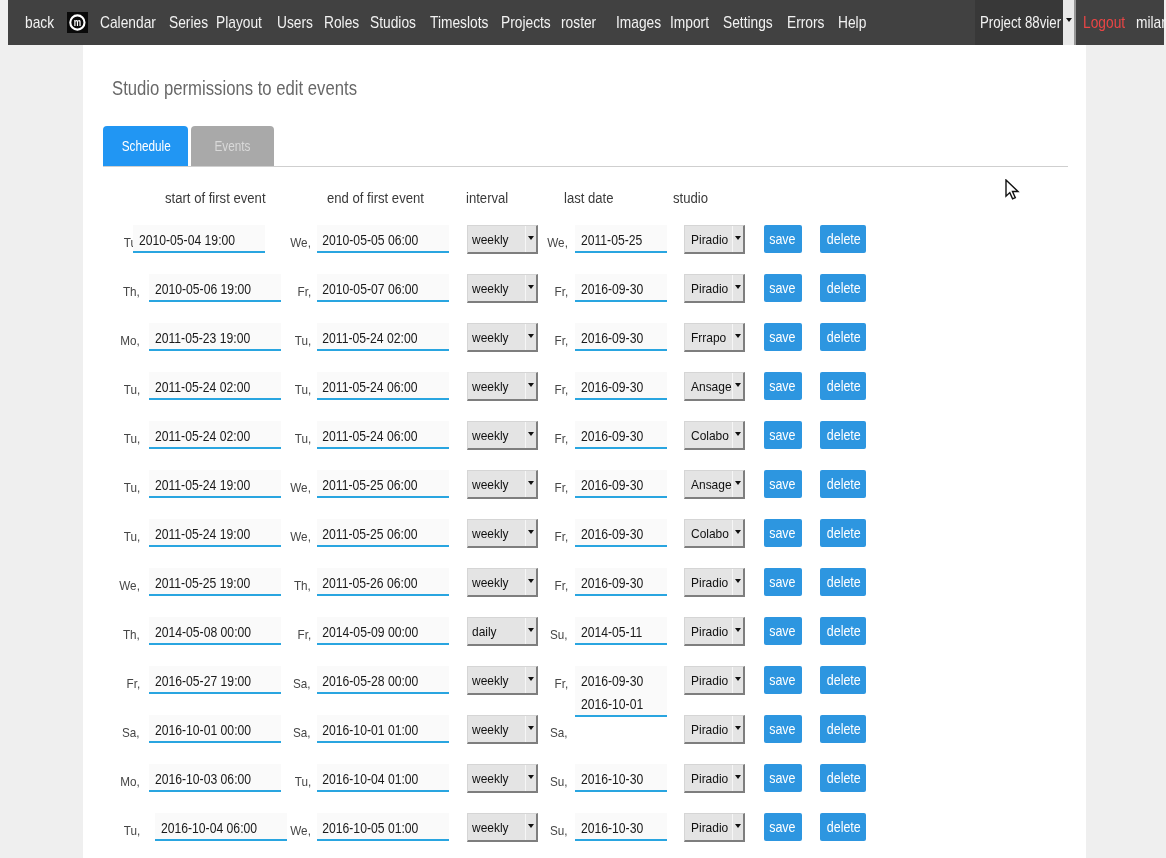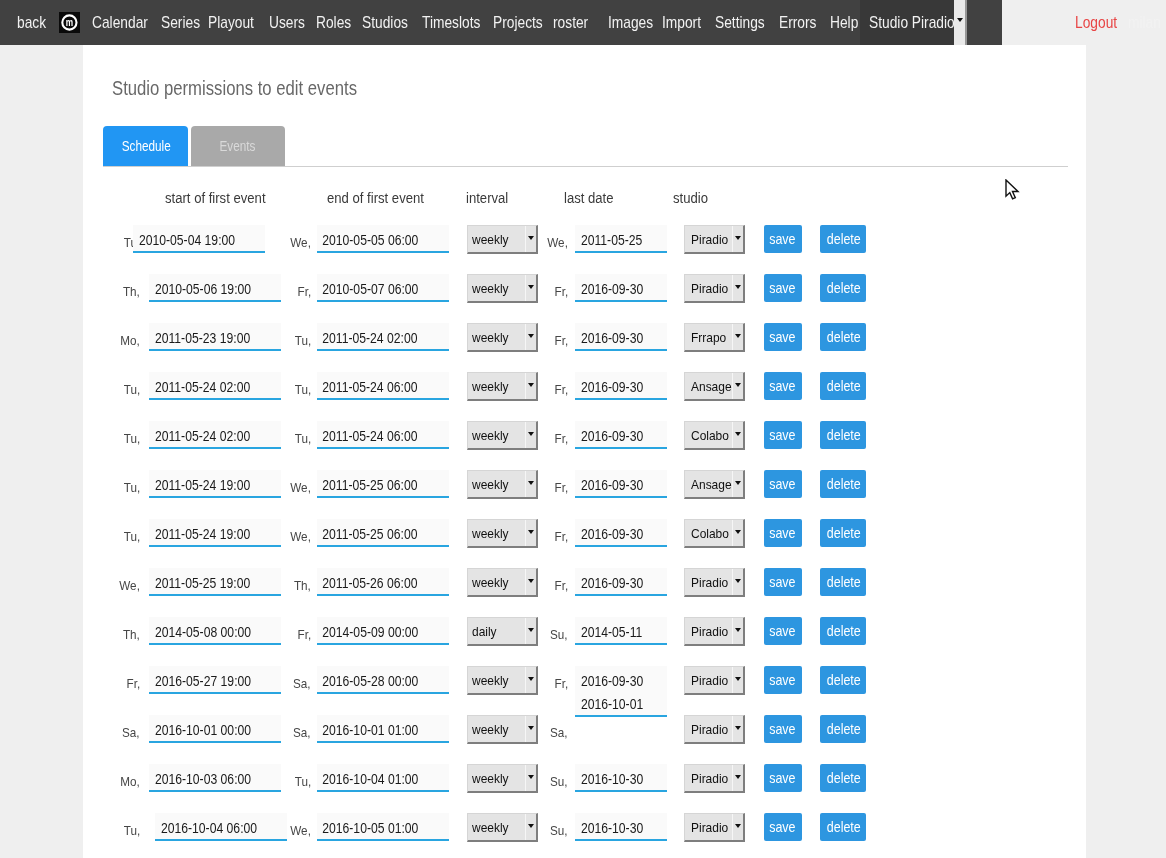--- a/index.html
+++ b/index.html
@@ -1,25 +1,25 @@
 <!DOCTYPE html>
 <html><head><meta charset="utf-8"><title>p</title><style>
 html,body{margin:0;padding:0}
 body{width:1166px;height:858px;background:#efefef;font-family:"Liberation Sans",sans-serif;position:relative;overflow:hidden}
-#nav{position:absolute;left:0;top:0;width:1002px;height:45px;background:#414141}
+#nav{position:absolute;left:8px;top:0;width:1156px;height:45px;background:#414141}
 .n{position:absolute;top:0;line-height:45px;font-size:17px;color:#f2f2f2;white-space:nowrap;transform:scaleX(.81);transform-origin:0 50%}
 .nsel{position:absolute;top:0;height:45px;background:#383838}
 .nstrip{position:absolute;top:0;right:0;width:12.5px;height:45px;background:#e9e9e9;border-right:2px solid #979797;box-sizing:border-box}
 .nstrip:after{content:"";position:absolute;left:2.5px;top:18px;width:0;height:0;border-left:3.5px solid transparent;border-right:3.5px solid transparent;border-top:4.5px solid #101010}
 #content{position:absolute;left:83px;top:45px;width:1003px;height:813px;background:#fff}
 #title{position:absolute;left:29.3px;top:31.6px;font-size:21px;line-height:21.5px;color:#686868;white-space:nowrap;transform:scaleX(.795);transform-origin:0 50%}
 .tab{position:absolute;top:80.8px;height:40px;border-radius:4px 4px 0 0;font-size:14px;line-height:41px;text-align:center}
 .tabtx{display:inline-block;transform:scaleX(.84)}
 #tabA{left:20.3px;width:84.8px;background:#2196f3;color:#fff}
-#tabB{left:107.7px;width:94px;background:#a9a9a9;color:#d9d9d9}
+#tabB{left:107.7px;width:83px;background:#a9a9a9;color:#d9d9d9}
 #tabline{position:absolute;left:20px;top:120.7px;width:965px;height:1px;background:#cfcfcf}
 .hd{position:absolute;top:146.8px;line-height:14px;font-size:13.8px;color:#3a3a3a;white-space:nowrap;transform:scaleX(.95);transform-origin:0 50%}
 .day{position:absolute;font-size:13px;line-height:13px;color:#464646;white-space:nowrap;transform:scaleX(.9);transform-origin:100% 50%}
 .inp{position:absolute;height:26px;background:#fafafa;border-bottom:2px solid #29a5e0;font-size:14px;color:#1a1a1a;line-height:31.5px;white-space:nowrap}
 .inp span{display:inline-block;transform:scaleX(.87);transform-origin:0 50%}
 .sel{position:absolute;height:29px;background:#e4e4e4;border:1px solid #d5d5d5;border-right:2px solid #7e7e7e;border-bottom:2px solid #7e7e7e;box-sizing:border-box}
 .sel .tx{position:absolute;top:0;line-height:27.5px;font-size:13px;color:#101010;transform:scaleX(.92);transform-origin:0 50%;white-space:nowrap}
 .sel .ar{position:absolute;right:0;top:0;bottom:0;width:10px;border-left:1px solid #f6f6f6}
 .sel .ar:after{content:"";position:absolute;left:1.5px;top:9.5px;width:0;height:0;border-left:3.5px solid transparent;border-right:3.5px solid transparent;border-top:4.5px solid #101010}
 .btn{position:absolute;height:28px;background:#2d96e0;border-radius:2px;color:#fff;font-size:14.5px;line-height:29px;text-align:center}
@@ -39,22 +39,22 @@
 <span class="n" style="left:608px">Images</span>
 <span class="n" style="left:662px">Import</span>
 <span class="n" style="left:715px">Settings</span>
 <span class="n" style="left:778.5px">Errors</span>
 <span class="n" style="left:830px">Help</span>
 <svg style="position:absolute;left:59px;top:12px" width="21" height="21" viewBox="0 0 21 21">
 <rect x="0" y="0" width="21" height="21" fill="#0a0a0a"></rect>
 <circle cx="10.4" cy="10.5" r="7.1" fill="none" stroke="#fff" stroke-width="2.1"></circle>
 <text x="0" y="0" transform="translate(10.5,14.2) scale(.72,1)" font-size="11.5" font-family="Liberation Sans" font-weight="bold" fill="#fff" text-anchor="middle">m</text>
 </svg>
-<div class="nsel" style="left:860px;width:106.5px">
-      <span class="n" style="left:9px">Studio Piradio</span>
+<div class="nsel" style="left:966.5px;width:101px">
+      <span class="n" style="left:5.5px;transform:scaleX(.78)">Project 88vier</span>
       <div class="nstrip"></div>
     </div>
 <span class="n" style="left:1075px;color:#e84545">Logout</span>
 <span class="n" style="left:1127.5px">milan</span>
 </div>
 <div id="content">
 <div id="title">Studio permissions to edit events</div>
 <div class="tab" id="tabA"><span class="tabtx">Schedule</span></div>
 <div class="tab" id="tabB"><span class="tabtx">Events</span></div>
 <div id="tabline"></div>

